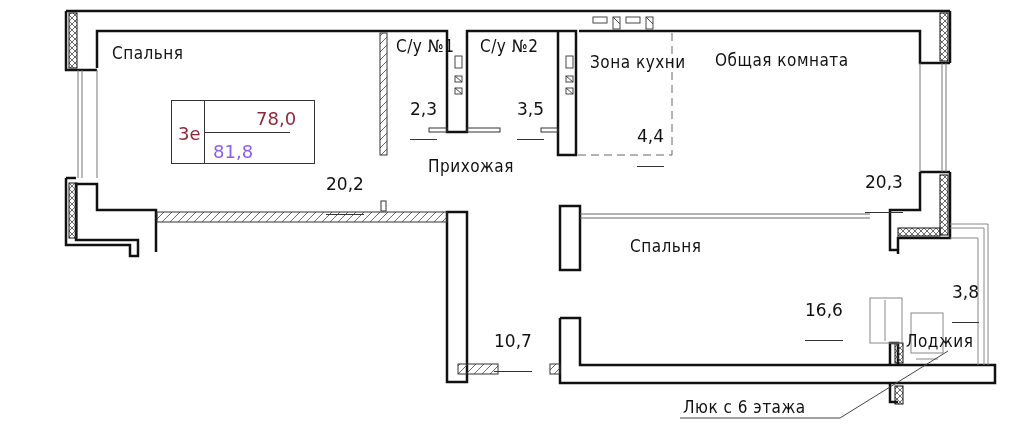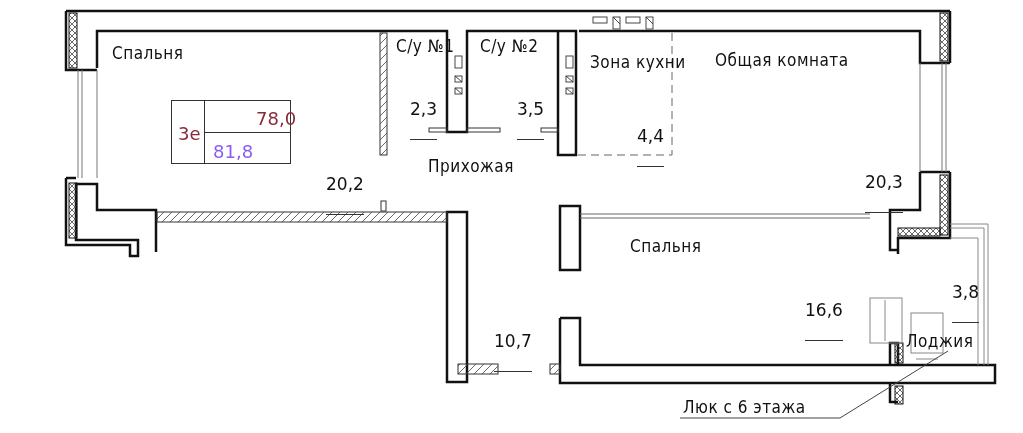--- a/index.html
+++ b/index.html
@@ -1,20 +1,20 @@
 <!DOCTYPE html>
 <html><head>
 <meta charset="utf-8">
 <style>
   html, body { margin:0; padding:0; background:#ffffff; }
   body { width:1023px; height:433px; overflow:hidden; position:relative; font-family:"DejaVu Sans", sans-serif; }
   #plan { position:absolute; left:0; top:0; width:1023px; height:433px; }
   .lbl { position:absolute; font-family:"DejaVu Sans Condensed","DejaVu Sans", sans-serif; font-size:17px; color:#111; white-space:nowrap; letter-spacing:0.5px; line-height:1; }
   .area { position:absolute; font-size:17px; color:#111; white-space:nowrap; line-height:1; border-bottom:1.5px solid #333; padding-bottom:21px; font-family:"DejaVu Sans", sans-serif; }
-  .stamp { position:absolute; left:171px; top:100px; width:120px; height:64px; border:1px solid #333; box-sizing:border-box; }
+  .stamp { position:absolute; left:171px; top:100px; width:144px; height:64px; border:1px solid #333; box-sizing:border-box; }
   .stamp .type { position:absolute; left:6px; top:22px; font-size:18px; color:#8b2a3a; }
   .stamp .div-v { position:absolute; left:32px; top:0; width:1px; height:62px; background:#333; }
   .stamp .div-h { position:absolute; left:32px; top:31px; width:86px; height:1px; background:#333; }
   .stamp .v1 { position:absolute; left:41px; top:7px; font-size:18px; color:#8b2a3a;margin-left:43px; }
   .stamp .v2 { position:absolute; left:41px; top:40px; font-size:18px; color:#8b5cf6; }
 </style>
 </head>
 <body>
 
 <svg id="plan" viewBox="0 0 1023 433" xmlns="http://www.w3.org/2000/svg">

